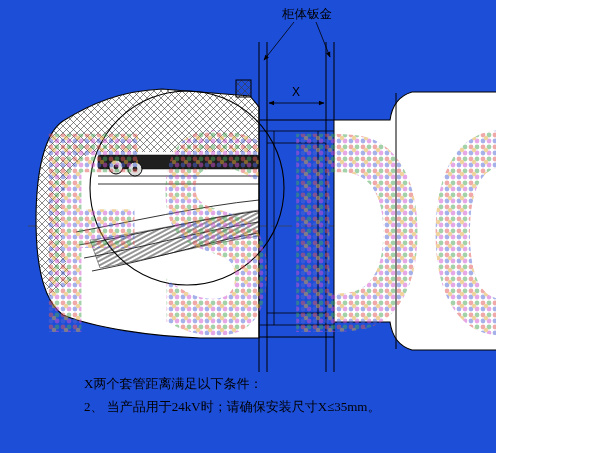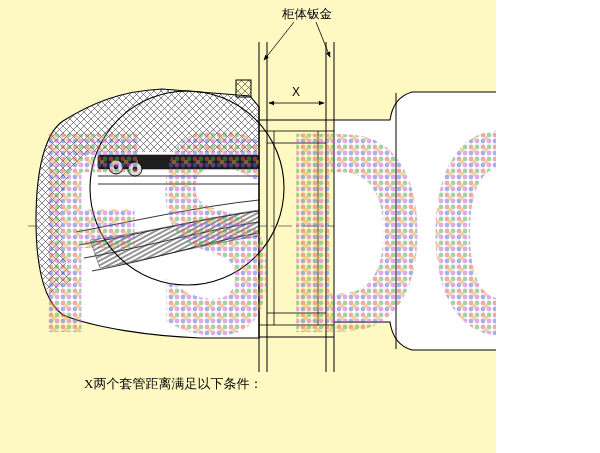--- a/index.html
+++ b/index.html
@@ -1,17 +1,17 @@
 <!DOCTYPE html>
 <html><head>
 <meta charset="utf-8">
 <style>
   html,body{margin:0;padding:0;background:#fff;}
   .stage{
-    position:relative;width:496px;height:453px;background:#fef9c3;overflow:hidden;
+    position:relative;width:496px;height:453px;background:#1d4ed8;overflow:hidden;
     font-family:"Liberation Sans", sans-serif;
   }
   svg{position:absolute;left:0;top:0;}
   .ln{stroke:#000;stroke-width:1;fill:none;}
   .thin{stroke:#000;stroke-width:0.8;fill:none;}
   .body{fill:#ffffff;stroke:#000;stroke-width:1.1;}
   .notes{
     position:absolute;left:84px;top:373px;
     font-family:"Liberation Serif","DejaVu Serif",serif;
     font-size:13px;line-height:22.5px;color:#000;white-space:nowrap;
@@ -108,15 +108,16 @@
       <text class="svgtext" x="296" y="96" text-anchor="middle" font-size="12">X</text>
     </g>
 
     <g opacity="0.5">
       <text x="32" y="332" font-size="272" font-weight="bold" font-family="DejaVu Sans, sans-serif" textLength="545" lengthAdjust="spacingAndGlyphs" fill="url(#wdots)">FSDQ</text>
     </g>
   </svg>
 
   <div class="notes">
     <div>X两个套管距离满足以下条件：</div>
+    <div>2、 当产品用于24kV时；请确保安装尺寸X≤35mm。</div>
   </div>
 
 </div>
 
 </body></html>

